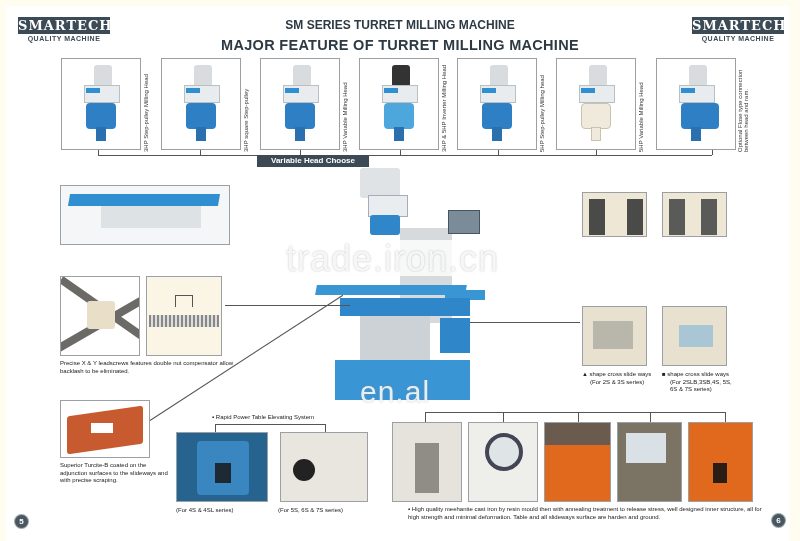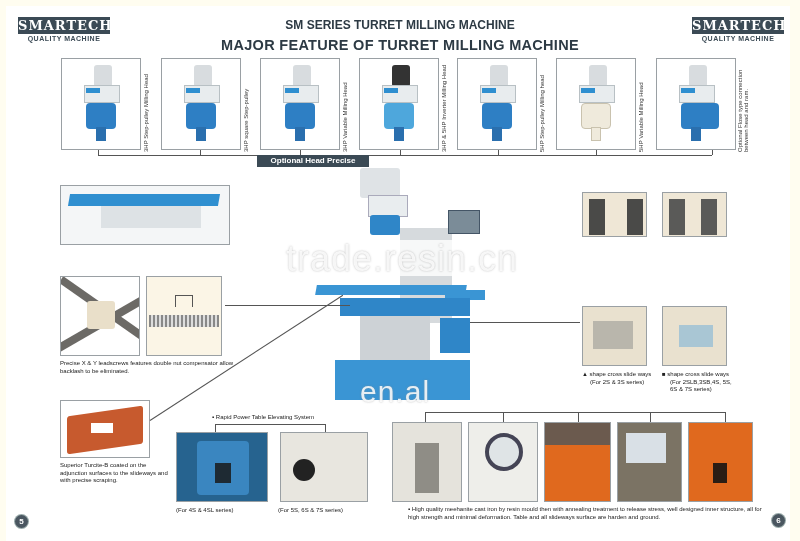--- a/index.html
+++ b/index.html
@@ -126,36 +126,36 @@
 
 <div class="line" style="left:98px;top:150px;width:1px;height:5px;"></div>
 <div class="line" style="left:98px;top:155px;width:614px;height:1px;"></div>
 <div class="line" style="left:200px;top:150px;width:1px;height:5px;"></div>
 <div class="line" style="left:300px;top:150px;width:1px;height:5px;"></div>
 <div class="line" style="left:400px;top:150px;width:1px;height:5px;"></div>
 <div class="line" style="left:498px;top:150px;width:1px;height:5px;"></div>
 <div class="line" style="left:596px;top:150px;width:1px;height:5px;"></div>
 <div class="line" style="left:712px;top:150px;width:1px;height:5px;"></div>
 
-<div class="optional">Optional Head Precise</div>
+<div class="optional">Variable Head Choose</div>
 
 <div class="mc" style="left:360px;top:168px;width:40px;height:30px;background:#dfe3e6;border-radius:3px;"></div>
 <div class="mc" style="left:368px;top:195px;width:40px;height:22px;background:#e9edef;border:1px solid #aab;"></div>
 <div class="mc" style="left:370px;top:215px;width:30px;height:20px;background:#2f86c8;border-radius:3px;"></div>
 <div class="mc" style="left:400px;top:228px;width:52px;height:95px;background:#d6dadd;"></div>
 <div class="mc" style="left:448px;top:210px;width:32px;height:24px;background:#7b8c98;border:1px solid #456;"></div>
 <div class="mc" style="left:316px;top:285px;width:150px;height:10px;background:#3a95d4;transform:skewX(-10deg);"></div>
 <div class="mc" style="left:445px;top:290px;width:40px;height:10px;background:#3a95d4;"></div>
 <div class="mc" style="left:340px;top:298px;width:130px;height:18px;background:#2f86c8;"></div>
 <div class="mc" style="left:360px;top:316px;width:70px;height:50px;background:#cdd2d6;"></div>
 <div class="mc" style="left:440px;top:318px;width:30px;height:35px;background:#2f86c8;"></div>
 <div class="mc" style="left:335px;top:360px;width:135px;height:40px;background:#3a95d4;"></div>
 
 <div class="blur-band" style="left:50px;top:240px;width:700px;"></div>
-<div class="wm" style="left:286px;top:238px;">trade.resin.cn</div>
+<div class="wm" style="left:286px;top:238px;">trade.iron.cn</div>
 <div class="wm" style="left:360px;top:375px;font-size:30px;">en.al</div>
 
 <div class="img" style="left:60px;top:185px;width:170px;height:60px;background:#f4f6f7;">
   <div style="position:absolute;left:8px;top:8px;width:150px;height:12px;background:#2f8fd0;transform:skewX(-10deg);"></div>
   <div style="position:absolute;left:40px;top:20px;width:100px;height:22px;background:#dde2e5;"></div>
 </div>
 <div class="img" style="left:60px;top:276px;width:80px;height:80px;background:#fff;">
   <div style="position:absolute;left:-10px;top:30px;width:110px;height:8px;background:#6c6a66;transform:rotate(35deg);"></div>
   <div style="position:absolute;left:-10px;top:40px;width:110px;height:8px;background:#6c6a66;transform:rotate(-30deg);"></div>
   <div style="position:absolute;left:26px;top:24px;width:28px;height:28px;background:#e9dfc9;border-radius:3px;"></div>

